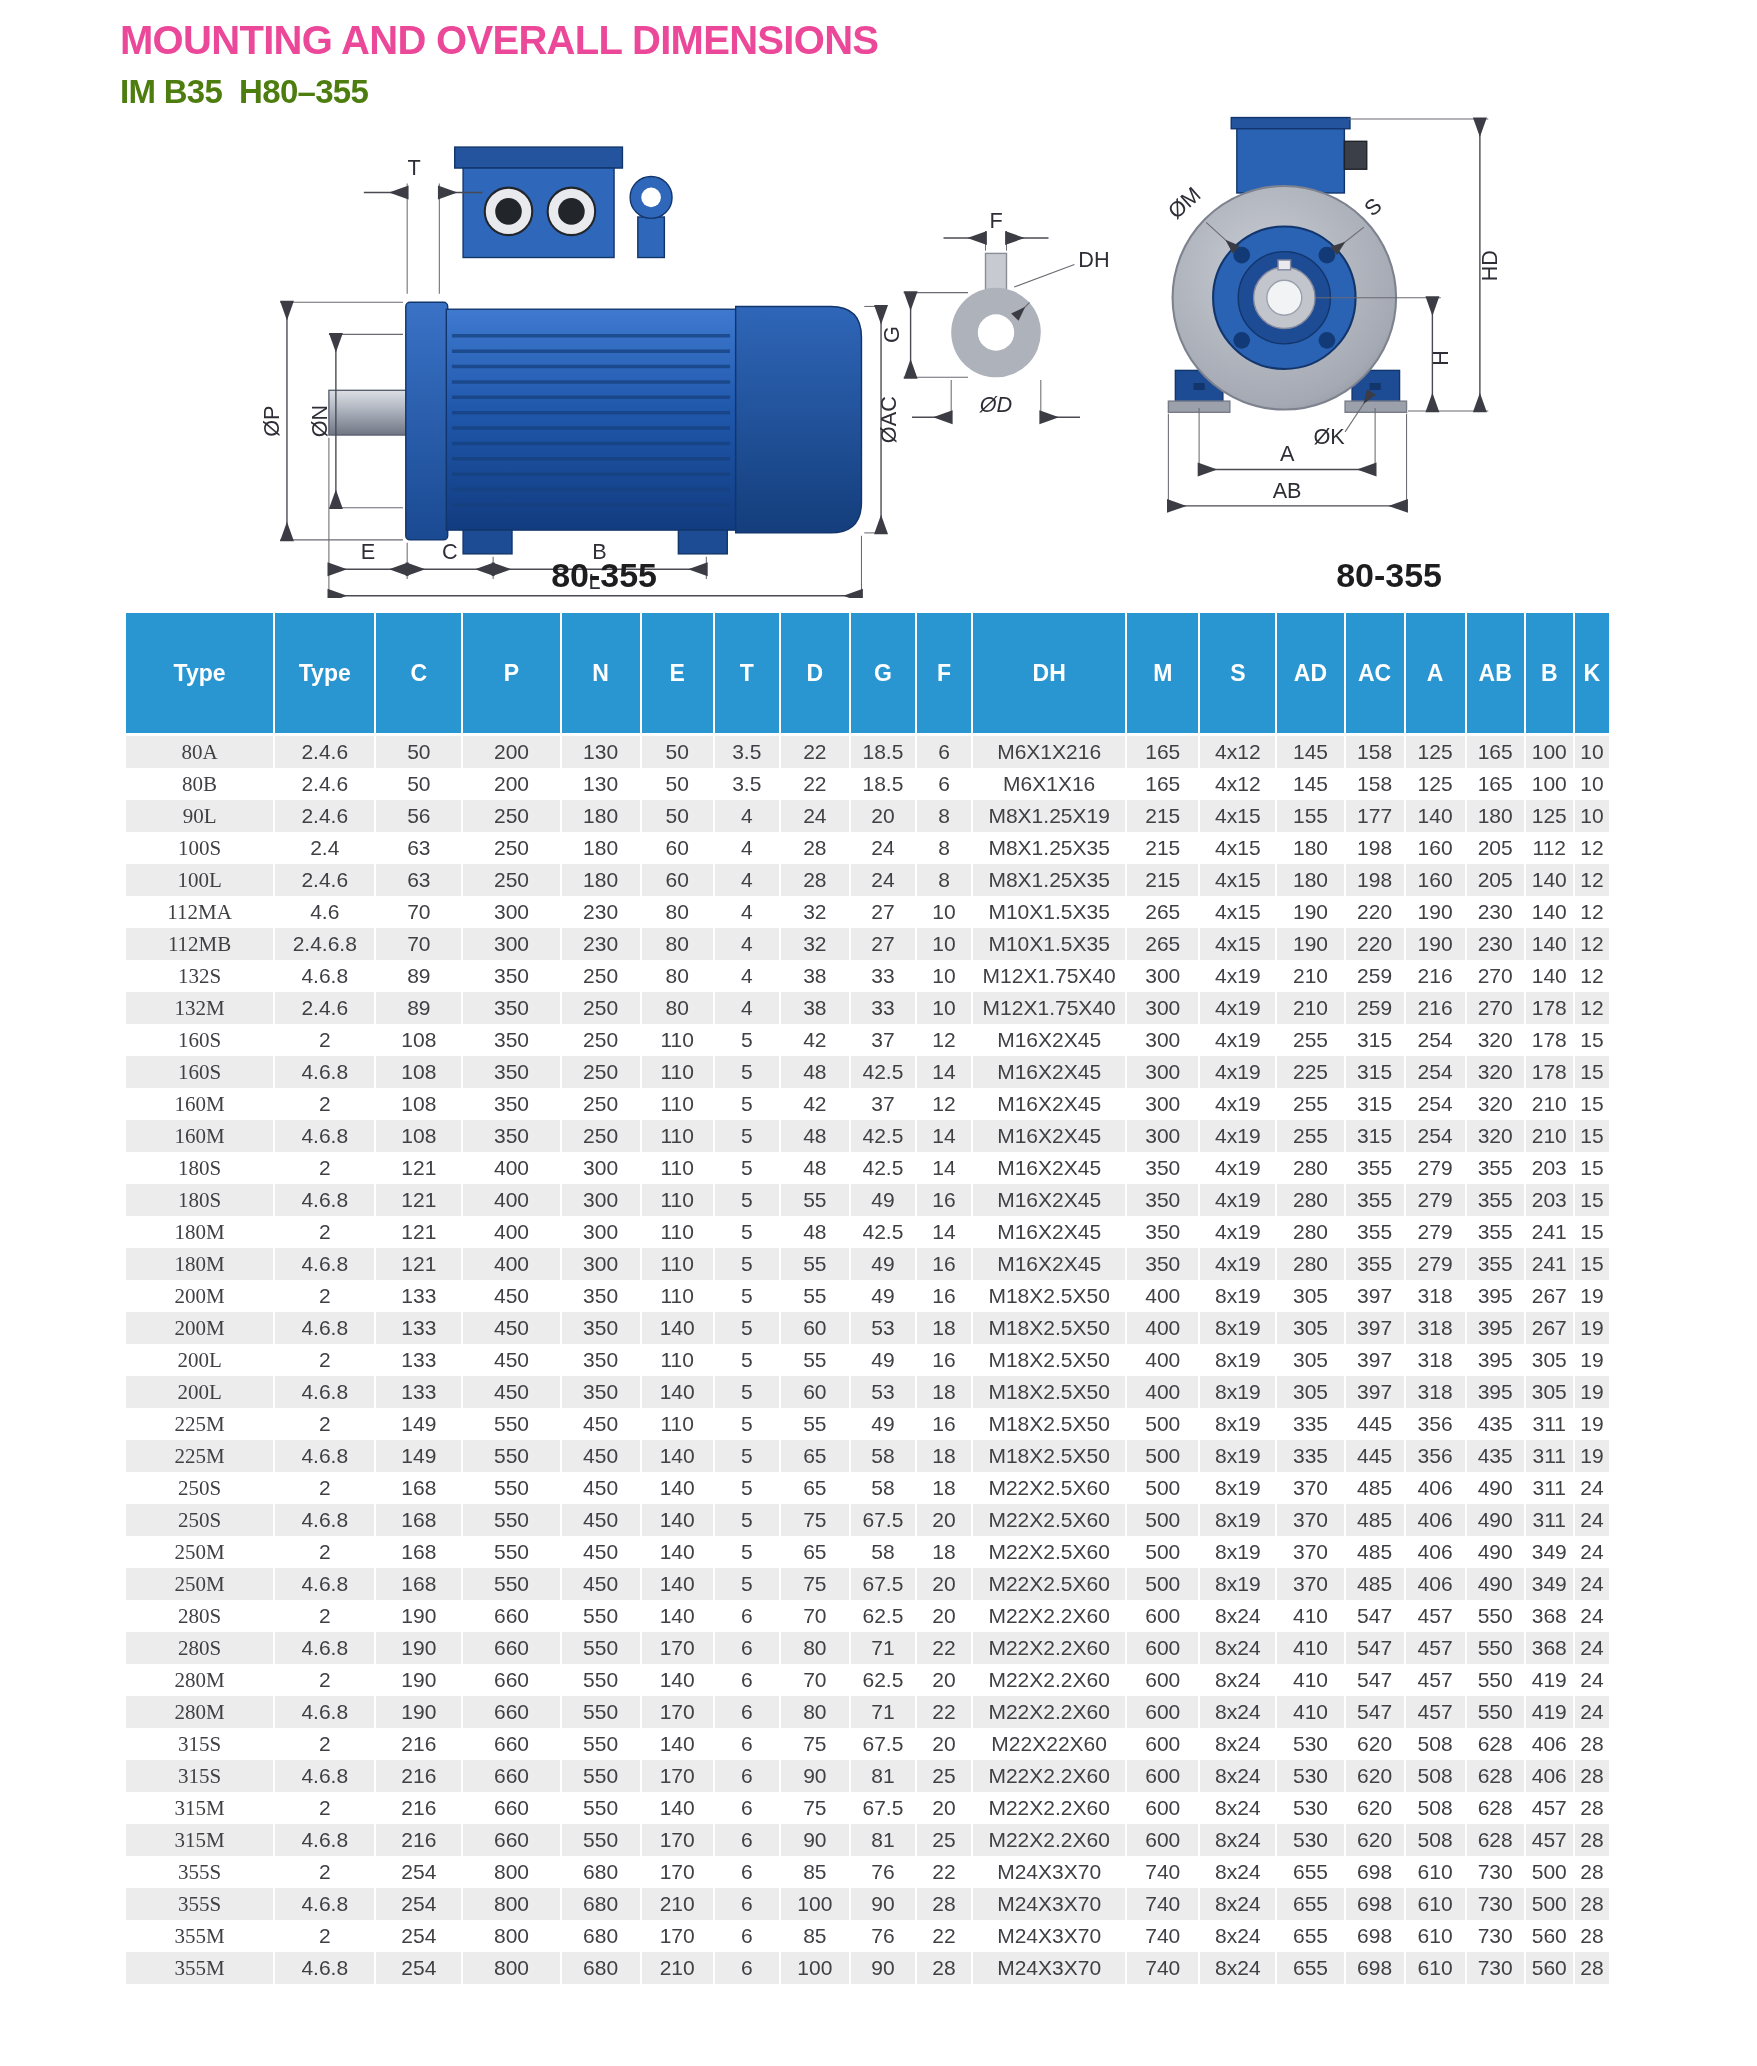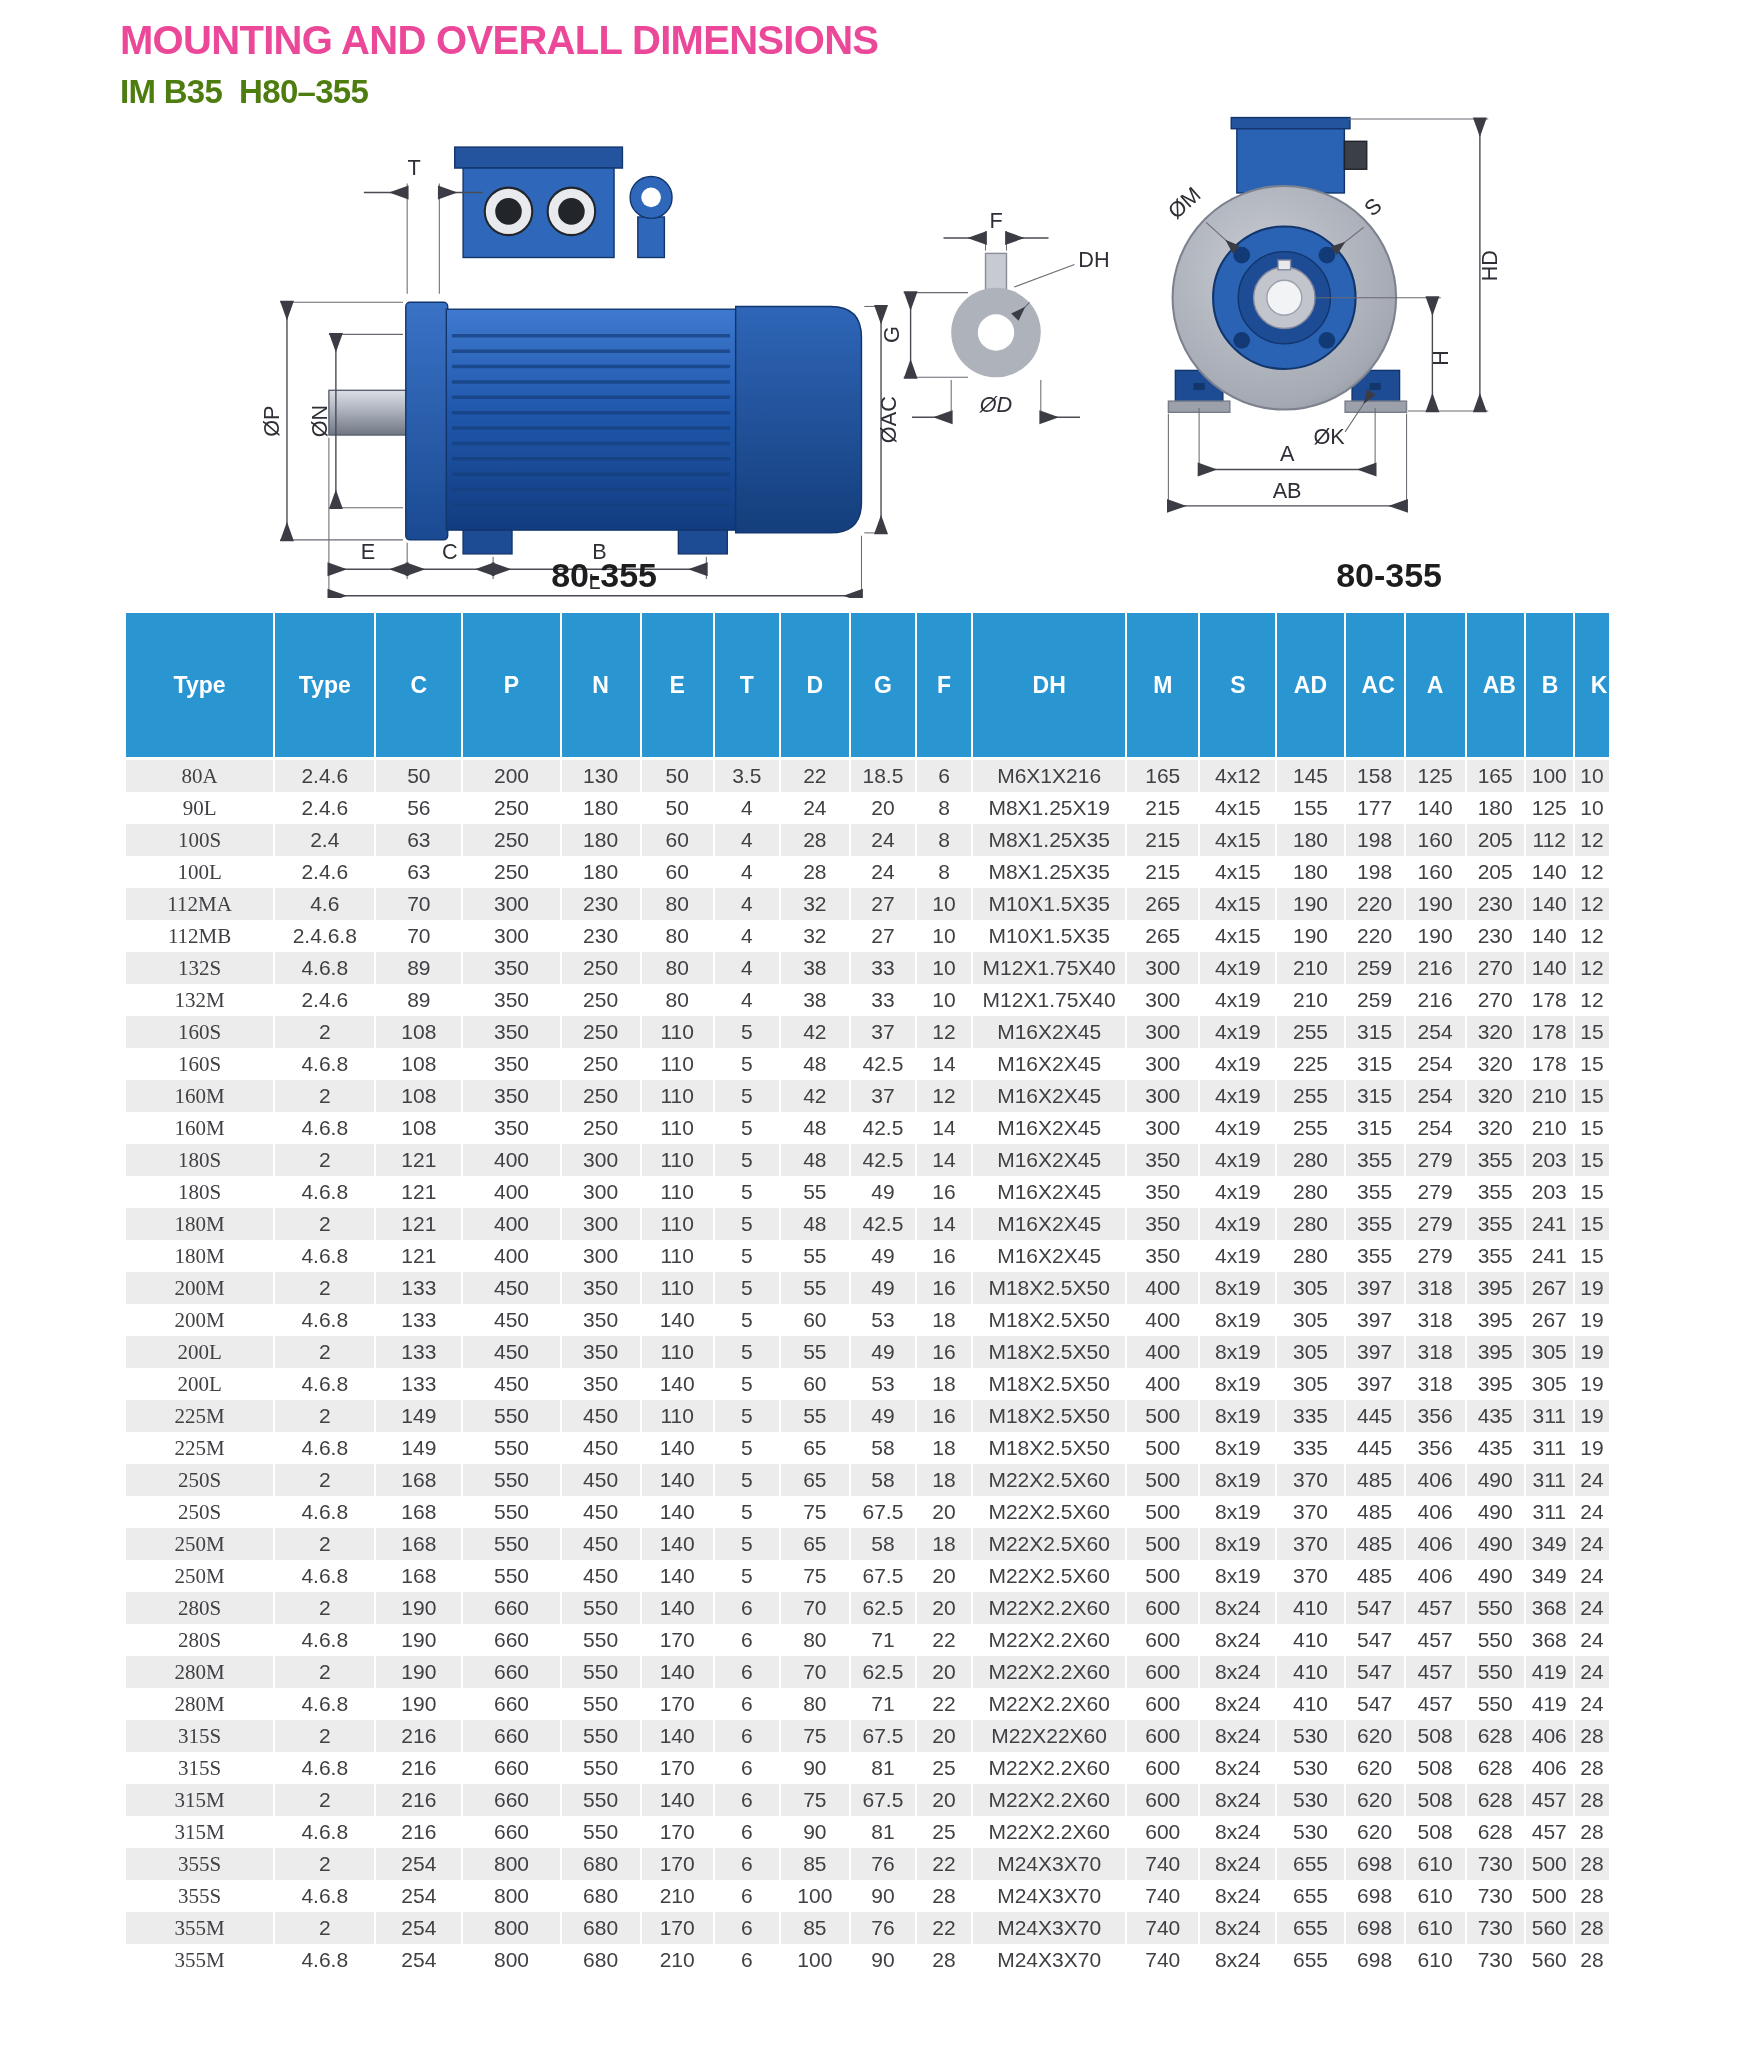--- a/index.html
+++ b/index.html
@@ -18,21 +18,21 @@
   #shaft-detail{left:884px;top:210px;}
   #front-view{left:1139px;top:98px;}
   
   .dim{stroke:#4a4a52;stroke-width:2;fill:none;}
   .dimthin{stroke:#6a6a72;stroke-width:1.5;fill:none;}
   .dimlabel{font-family:"Liberation Sans", sans-serif;font-size:31px;fill:#2e2e36;}
   
   #spec-table{position:absolute;left:126px;top:613px;width:1483px;
               border-collapse:separate;border-spacing:0;table-layout:fixed;}
   #spec-table th{background:#2996d2;color:#ffffff;font-size:23px;font-weight:bold;
-                 height:112px;vertical-align:middle;text-align:center;padding:16px;
+                 height:112px;vertical-align:middle;text-align:center;padding:4px;
                  border-left:2.1px solid #ffffff;}
   #spec-table th:first-child{border-left:none;}
   #spec-table td{font-size:21px;color:#3f3f44;height:32px;text-align:center;
                  vertical-align:middle;padding:0;border-left:2.1px solid #ffffff;
                  white-space:nowrap;overflow:hidden;}
   #spec-table td:first-child{border-left:none;font-family:Liberation Serif, serif;}
   #spec-table thead tr{border-bottom:3.5px solid #fff;}
   #spec-table thead th{border-bottom:3.5px solid #ffffff;}
   #spec-table tbody tr:nth-child(odd) td{background:#ececec;}
   #spec-table tbody tr:nth-child(even) td{background:#ffffff;}
@@ -320,20 +320,41 @@
           <td>165</td>
           <td>4x12</td>
           <td>145</td>
           <td>158</td>
           <td>125</td>
           <td>165</td>
           <td>100</td>
           <td>10</td>
         </tr>
         <tr>
+          <td>80B</td>
+          <td>2.4.6</td>
+          <td>50</td>
+          <td>200</td>
+          <td>130</td>
+          <td>50</td>
+          <td>3.5</td>
+          <td>22</td>
+          <td>18.5</td>
+          <td>6</td>
+          <td>M6X1X16</td>
+          <td>165</td>
+          <td>4x12</td>
+          <td>145</td>
+          <td>158</td>
+          <td>125</td>
+          <td>165</td>
+          <td>100</td>
+          <td>10</td>
+        </tr>
+        <tr>
           <td>90L</td>
           <td>2.4.6</td>
           <td>56</td>
           <td>250</td>
           <td>180</td>
           <td>50</td>
           <td>4</td>
           <td>24</td>
           <td>20</td>
           <td>8</td>

